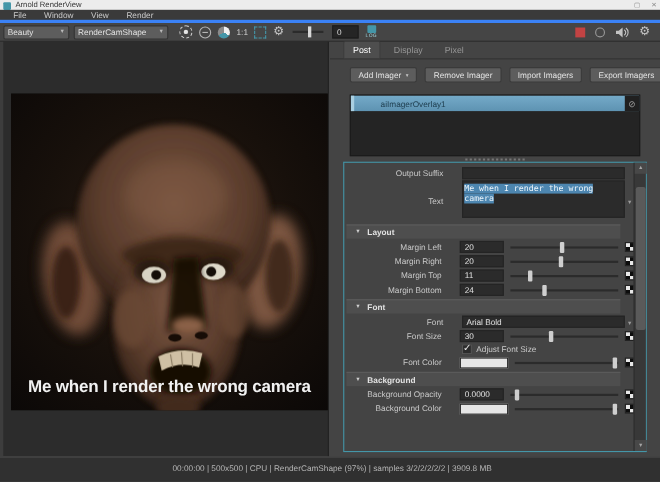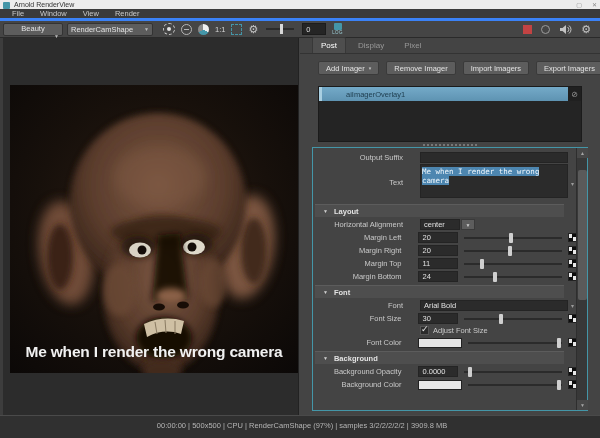--- a/index.html
+++ b/index.html
@@ -11,21 +11,21 @@
   .app-icon { width:7px; height:7px; background:var(--accent_teal); border-radius:1px; margin-right:4px; }
   .title-text { font-size:7px; color:#333; line-height:8px; white-space:nowrap; }
   .win-ctrls { margin-left:auto; display:flex; gap:10px; font-size:6px; color:#888; line-height:8px; }
 
   .menubar { position:absolute; left:0; top:9px; width:600px; height:12px; background:#3a3a3a; border-bottom:3px solid #3b82f6; display:flex; align-items:center; padding-left:4px; }
   .menu-item { font-size:7.5px; color:#c9c9c9; padding:0 8px; }
 
   .toolbar { position:absolute; left:0; top:21px; width:600px; height:17px; background:#454545; border-bottom:1px solid #2a2a2a; display:flex; align-items:center; padding:0 3px; }
   .tb-select { height:13px; background:#5d5d5d; border:1px solid #333; border-radius:2px; display:flex; align-items:center; font-size:7.5px; color:#e2e2e2; padding:0 3px; margin-right:4px; }
   .tb-select .sel-arrow { margin-left:auto; font-size:5px; color:#bbb; padding-left:4px; }
-  .tb-select.aov { width:60px;flex-direction:column; }
+  .tb-select.aov { width:60px; }
   .tb-select.cam { width:86px; }
   .tb-icons { display:flex; align-items:center; gap:6px; margin-left:6px; }
   .ic-ipr { width:12px; height:12px; border:1px dashed #c9c9c9; border-radius:50%; position:relative; }
   .ic-ipr::after { content:""; position:absolute; left:3px; top:3px; width:4px; height:4px; background:#e5e5e5; border-radius:50%; }
   .ic-snap { width:11px; height:11px; border:1px solid #b5b5b5; border-radius:50%; position:relative; }
   .ic-snap::after { content:""; position:absolute; left:2px; top:4px; width:5px; height:1px; background:#b5b5b5; }
   .ic-wheel { width:11px; height:11px; border-radius:50%; background:conic-gradient(#f0f0f0 0 120deg, var(--accent_teal) 0 240deg, #8a8a8a 0); }
   .ic-ratio { font-size:7.5px; color:#d5d5d5; }
   .ic-crop { width:11px; height:11px; border:1px dashed var(--accent_teal); }
   .ic-gear { font-size:11px; color:#c3c3c3; line-height:11px; }
@@ -249,25 +249,20 @@
           <span class="ptextarea"><span class="selected">Me when I render the wrong camera</span></span>
           <span class="expand-arrow">▾</span>
         </div>
 
         <div class="psection">
           <span class="tri">▼</span>
           <span class="st">Layout</span>
         </div>
 
 
-        <div class="prow">
-          <span class="plabel">Horizontal Alignment</span>
-          <span class="pfield num">center</span>
-          <span class="dd-btn">▼</span>
-        </div>
 
         <div class="prow">
           <span class="plabel">Margin Left</span>
           <span class="pfield num">20</span>
           <span class="ptrack">
               <span class="phandle" style="left: 48%;"></span>
             </span>
           <span class="pmap"></span>
         </div>
 

